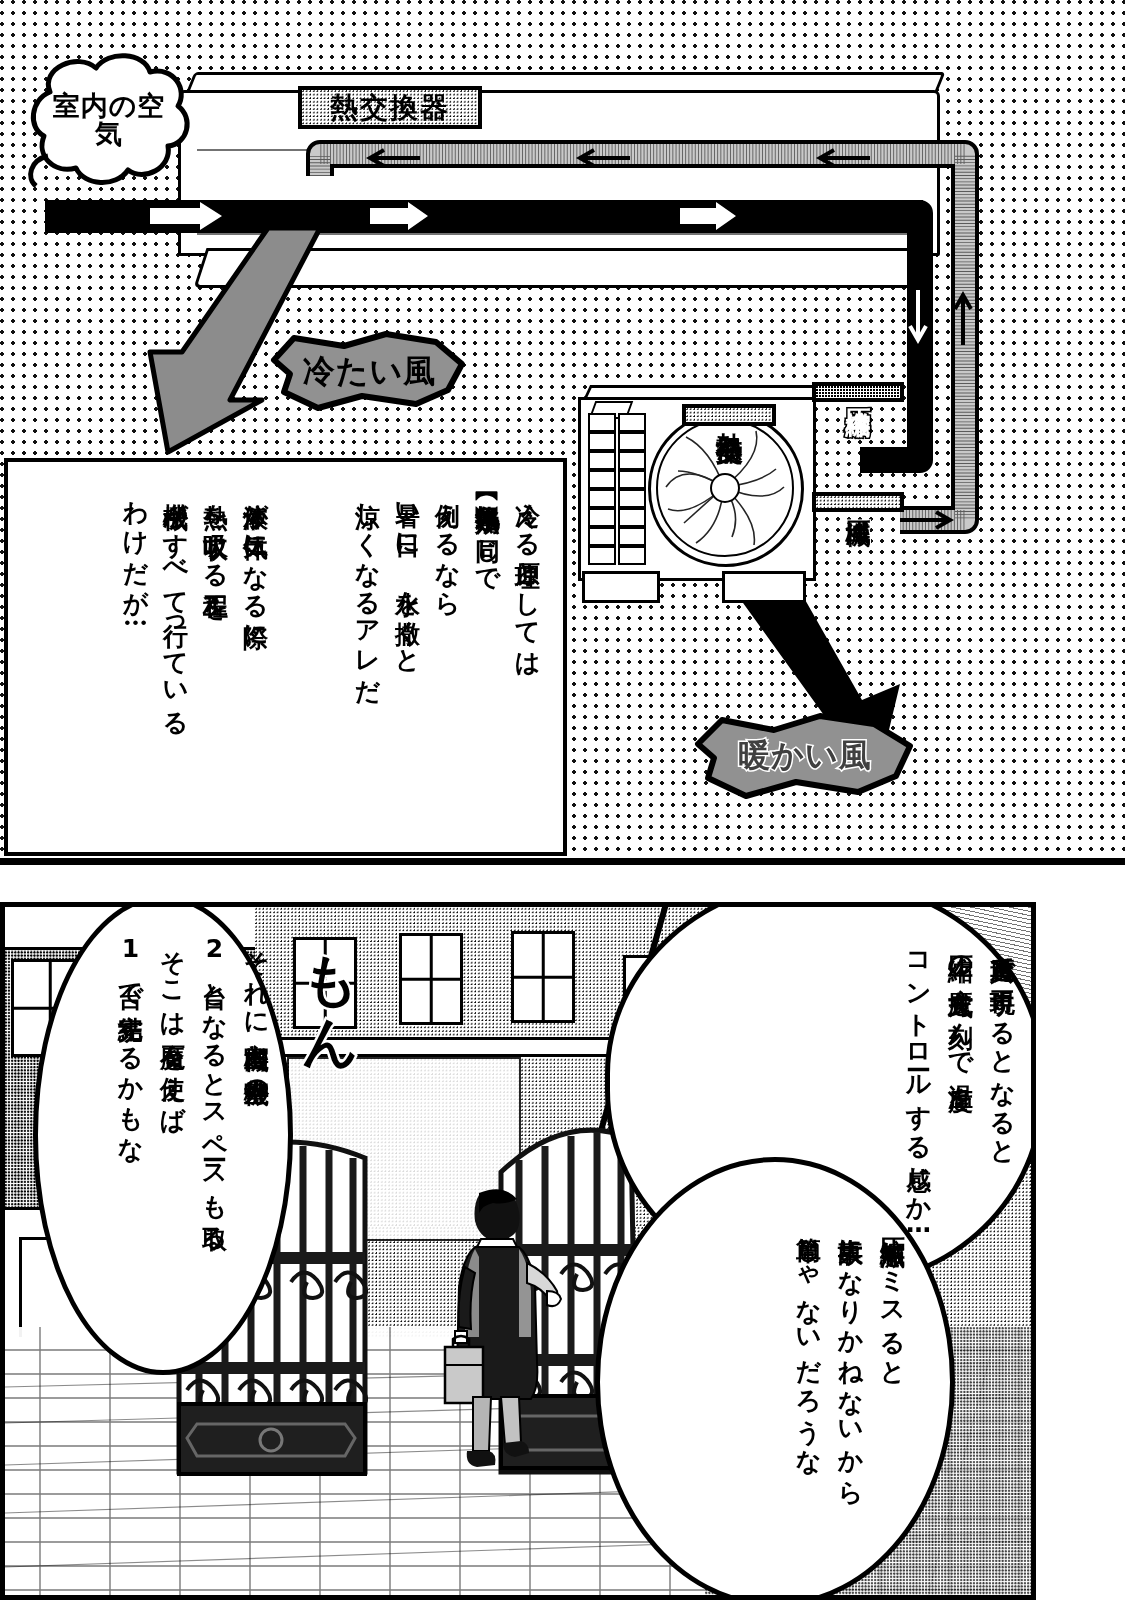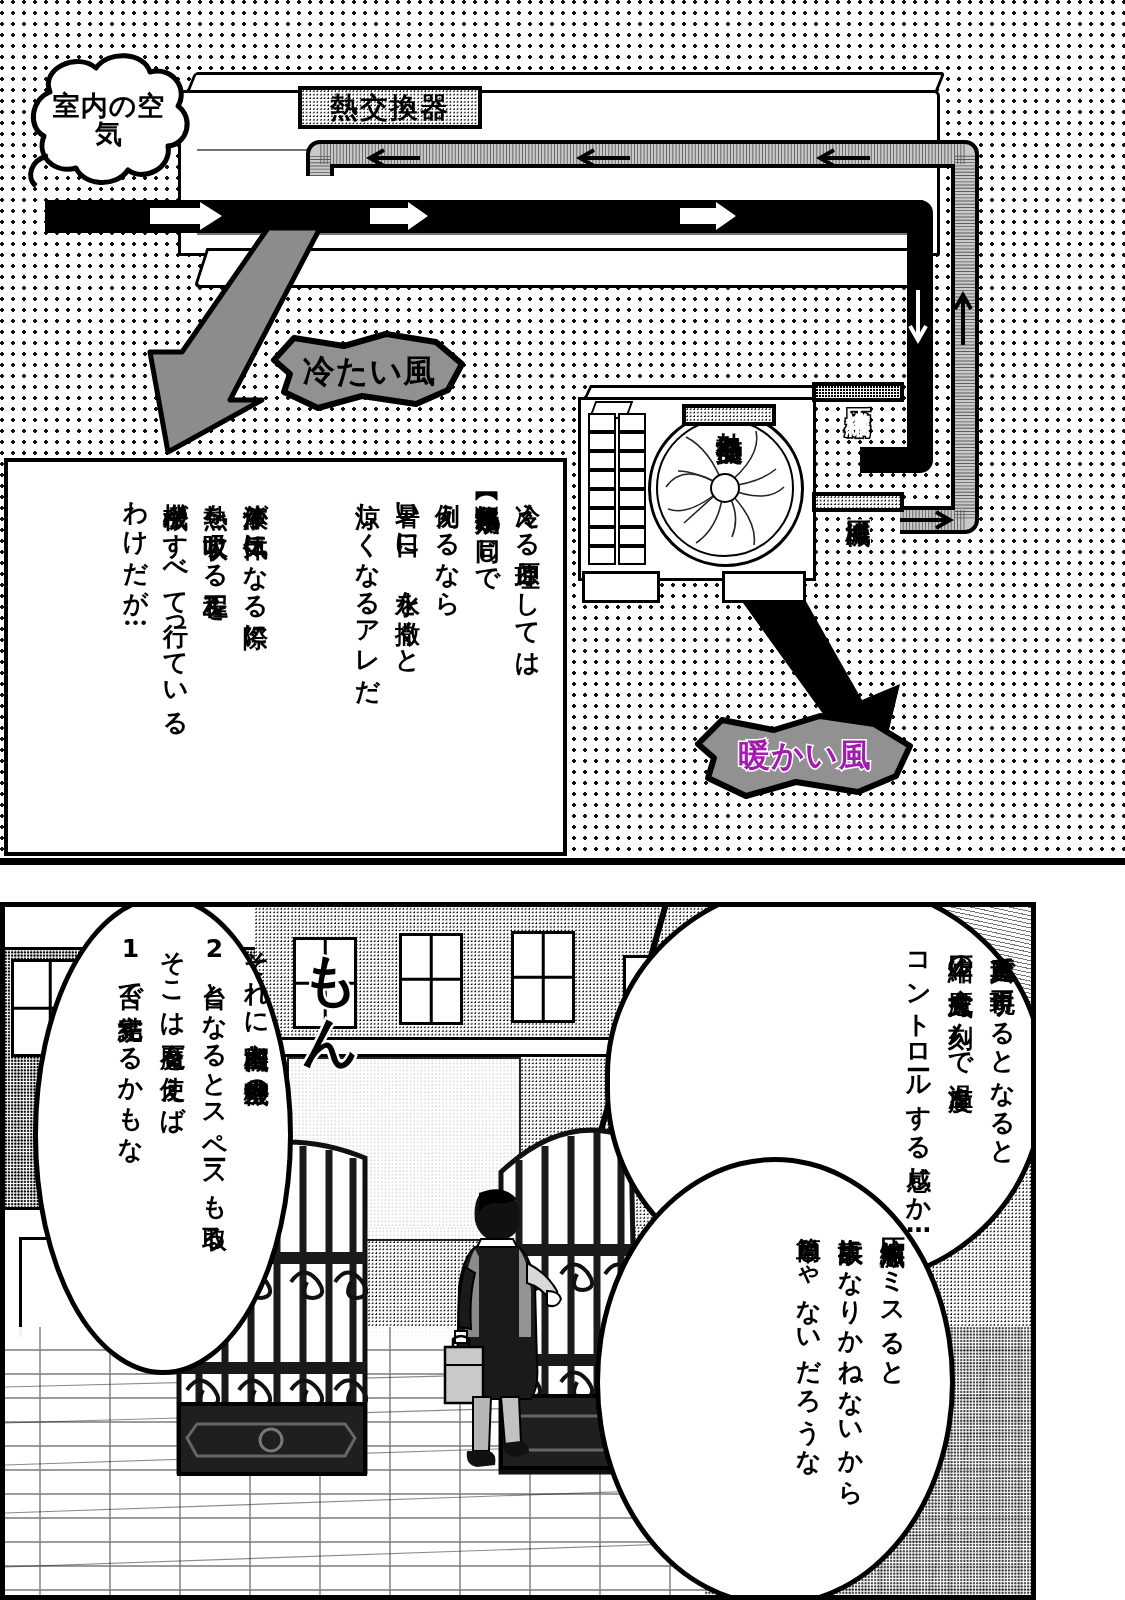--- a/index.html
+++ b/index.html
@@ -285,21 +285,21 @@
 
     <div class="abs" id="jag-warm">
       <svg width="234" height="90" style="position:absolute;left:-6px;top:-6px;">
         <path d="M 10 34 L 34 10 L 86 20 L 132 6 L 186 14 L 222 36 L 208 66 L 170 82
                  L 108 72 L 58 86 L 20 68 L 26 48 Z" fill="#c9c9c9" stroke="#000" stroke-width="6" stroke-linejoin="round"></path>
         <path d="M 10 34 L 34 10 L 86 20 L 132 6 L 186 14 L 222 36 L 208 66 L 170 82
                  L 108 72 L 58 86 L 20 68 L 26 48 Z" fill="#000" opacity=".28"></path>
       </svg>
       <div class="abs" style="left:0;top:2px;width:222px;height:76px;display:flex;
                   align-items:center;justify-content:center;font-size:32px;font-weight:700;
-                  letter-spacing:1px;color:#a21caf;-webkit-text-stroke:3px #fff;paint-order:stroke fill;">暖かい風</div>
+                  letter-spacing:1px;color:#404040;-webkit-text-stroke:3px #fff;paint-order:stroke fill;">暖かい風</div>
     </div>
 
     <div class="abs" id="narr">
       <div class="narr-col" style="right:20px;">
         <div class="jline">冷える原理としては</div>
       </div>
       <div class="narr-col" style="right:60px;">
         <div class="jline">【気化熱効果】と同じで</div>
       </div>
       <div class="narr-col" style="right:100px;">

